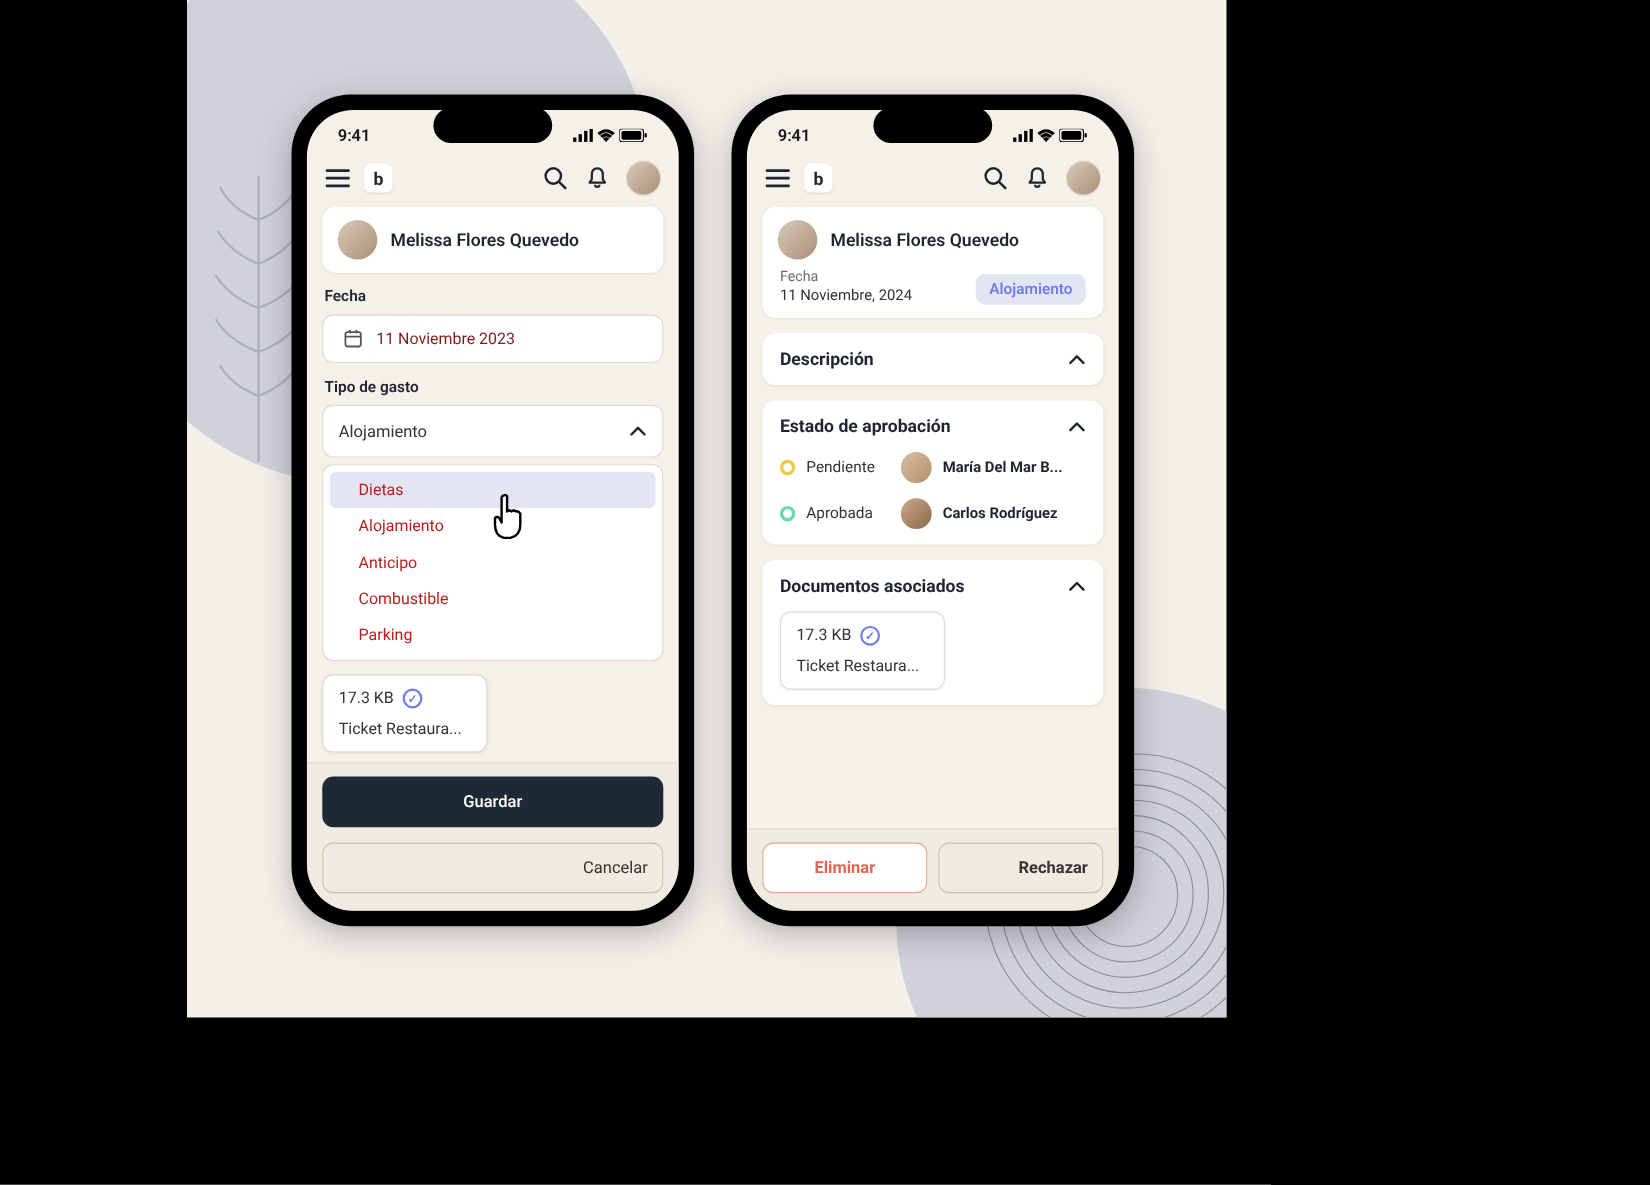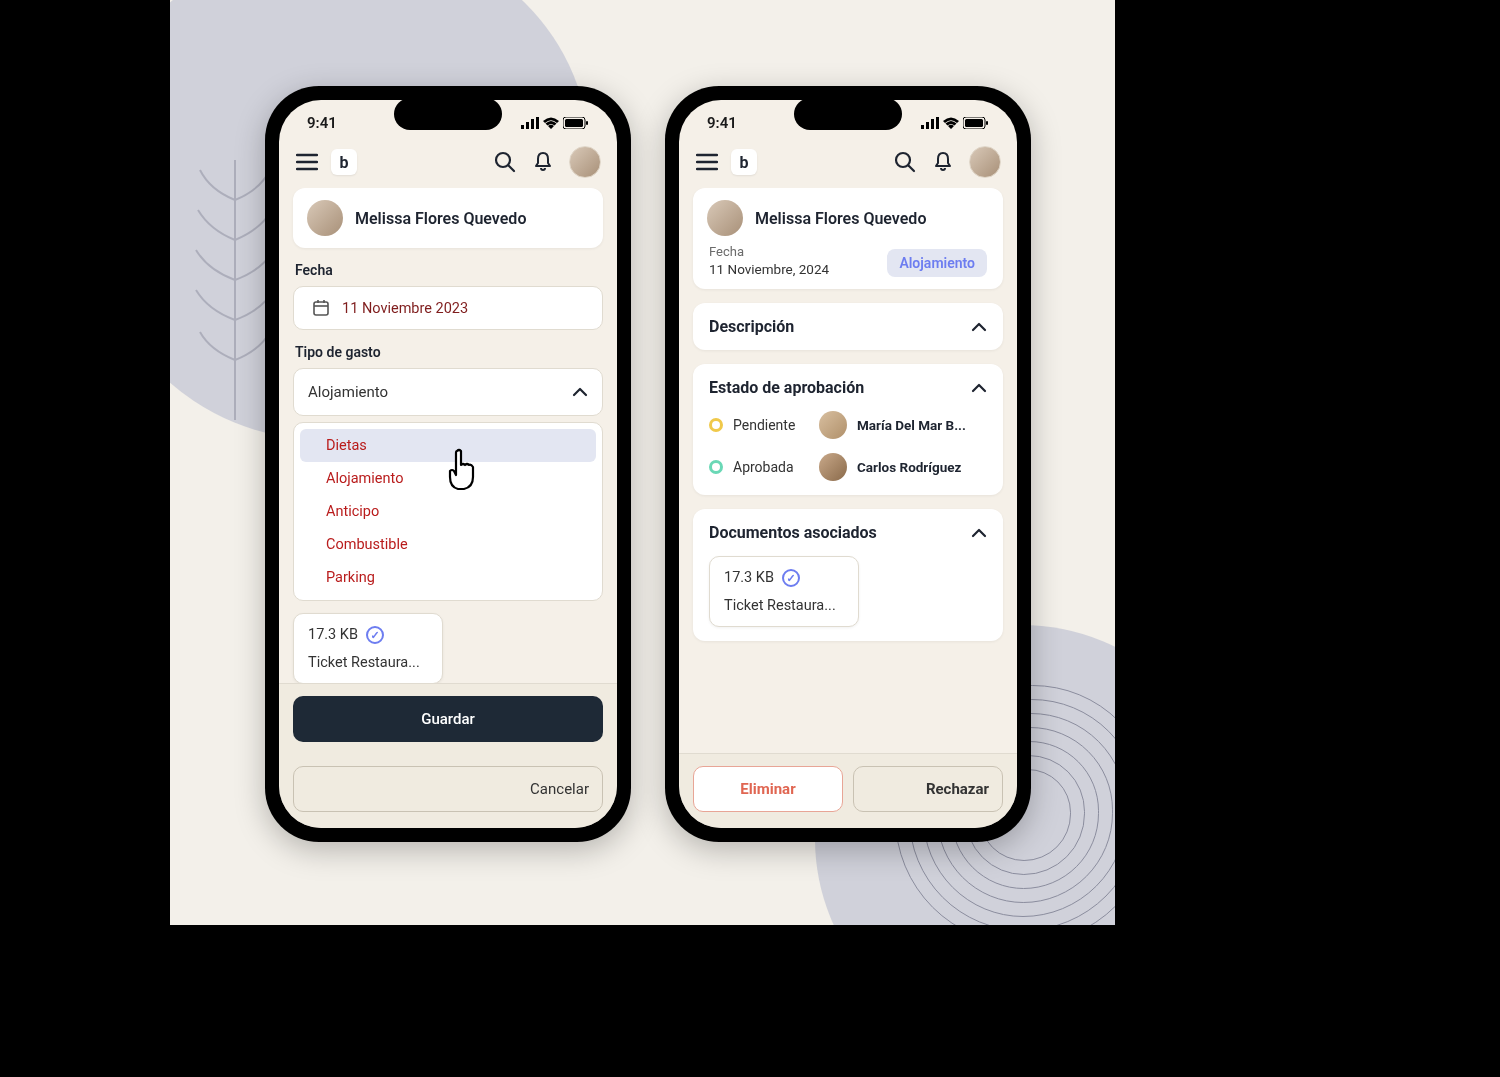--- a/index.html
+++ b/index.html
@@ -149,21 +149,21 @@
   }
   .doc-chip .row1 { display:flex; align-items:flex-start; gap:8px; font-size:14.5px; color:#333;}
   .doc-chip .row2 { margin-top:10px; font-size:14.5px; color:#333; }
   .check-badge {
     width:18px; height:18px; border:2px solid #6d7df0; border-radius:50%;
     display:flex; align-items:center; justify-content:center; color:#6d7df0;
     font-size:11px; font-weight:700;
   }
   .footer {
     padding:12px 14px 16px; background:#ece6da90; border-top:1px solid #e0dbd0;
-    display:flex; flex-direction:column; gap:24px;
+    display:flex; flex-direction:column; gap:14px;
   }
   .btn-primary {
     background:#1e2936; color:#fff; border:none; border-radius:10px;
     padding:14px; font-size:15px; font-weight:500; cursor:pointer; text-align:center;
   }
   .btn-secondary {
     background:#f0ebe0; color:#333; border:1px solid #c9c2b3; border-radius:10px;
     padding:13px; font-size:15px; cursor:pointer; text-align:right;
   }
   .btn-danger-outline {

